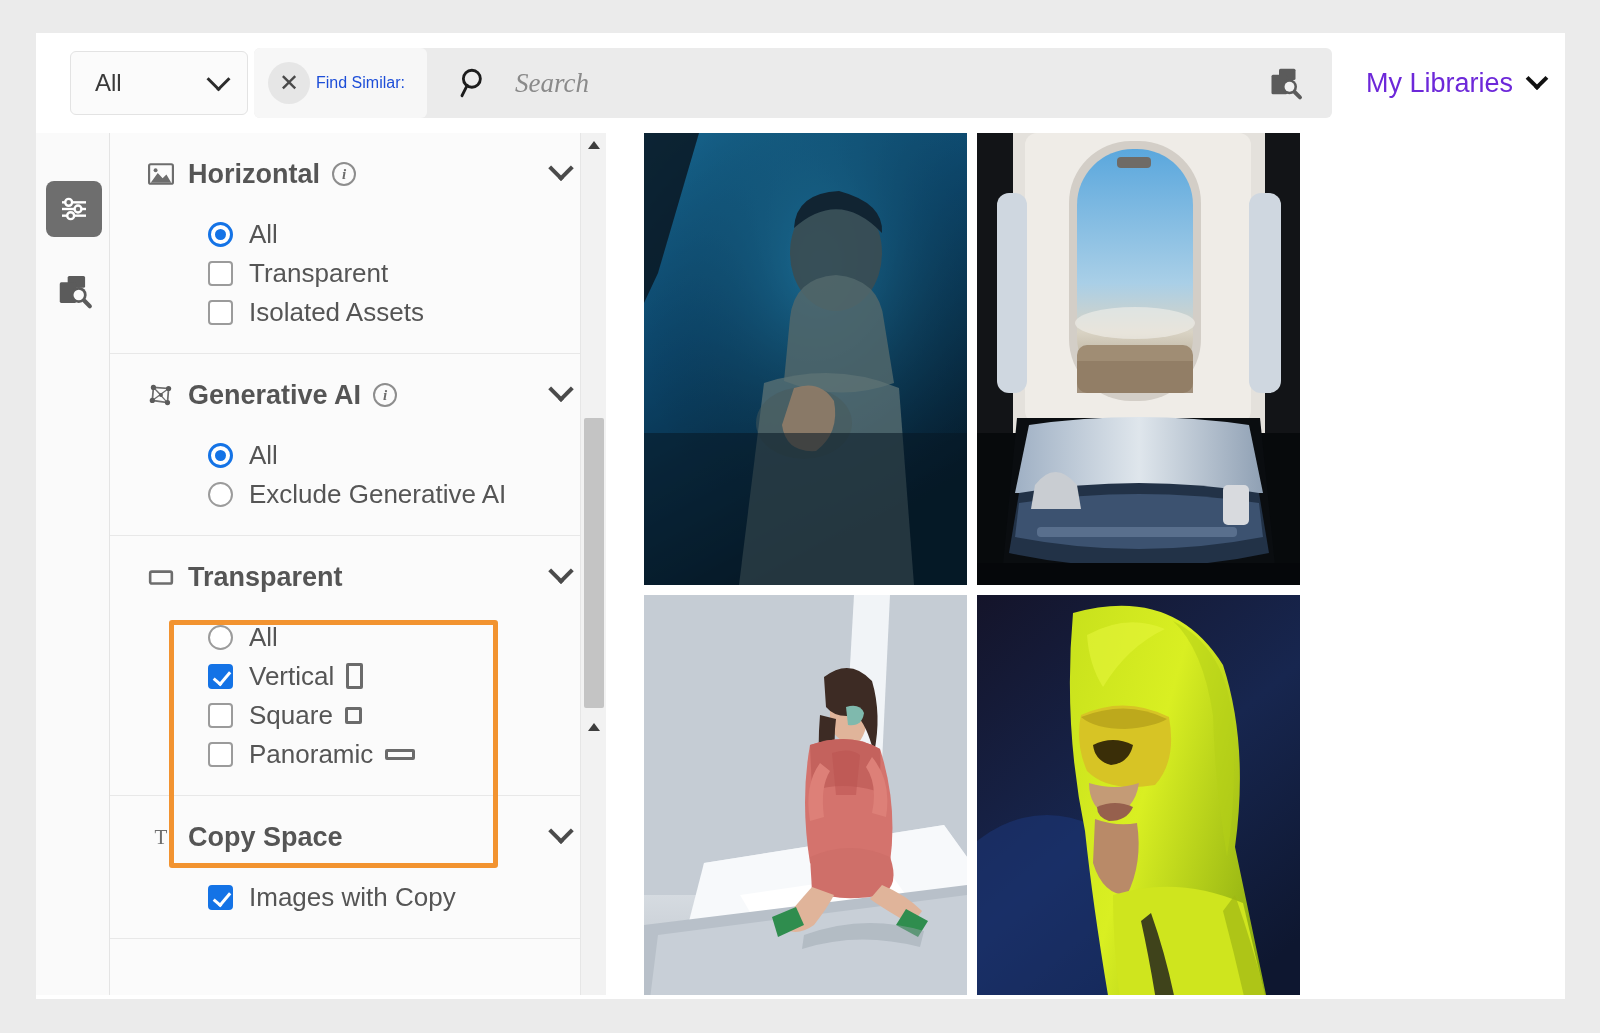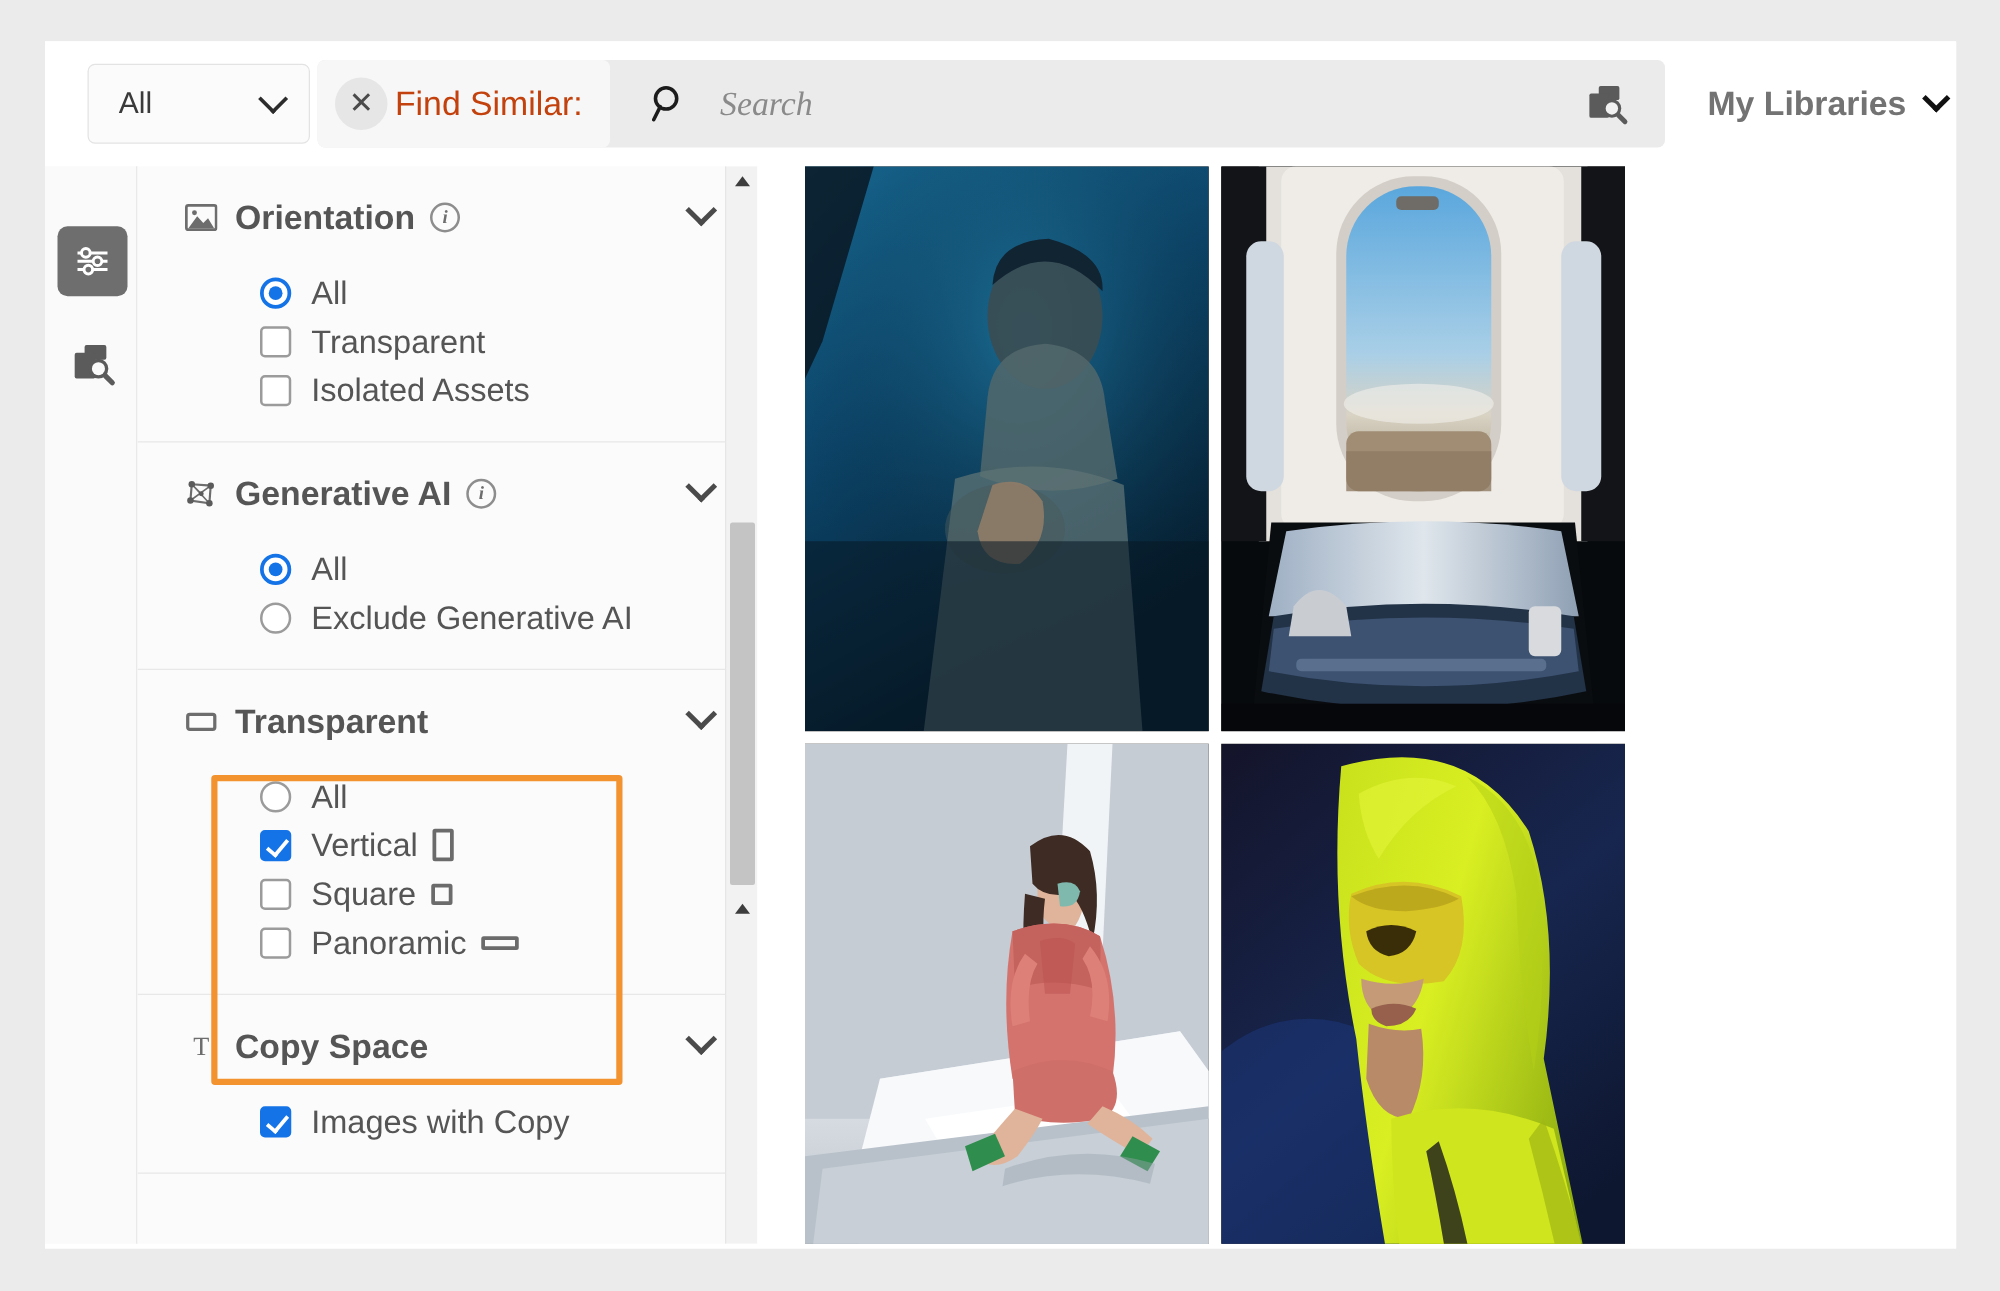--- a/index.html
+++ b/index.html
@@ -61,38 +61,38 @@
     cursor: pointer;
   }
   .chip-x {
     width: 42px; height: 42px; border-radius: 50%;
     background: #e6e6e6;
     display: flex; align-items: center; justify-content: center;
     margin-right: 6px;
     color: #4a4a4a; font-size: 24px; line-height: 1;
     cursor: pointer;
   }
-  .chip-label { font-size: 27px; color: #c2410c; }
+  .chip-label { font-size: 16px; color: #1d4ed8; }
   .srch-icon { margin-left: 30px; display: flex; align-items: center; }
   .srch-placeholder {
     margin-left: 24px; font-size: 27px; color: #8a8a8a;
     font-style: italic;
     font-family: "Liberation Serif", serif;
   }
   .cam-btn {
     position: absolute; right: 28px; top: 50%;
     transform: translateY(-50%);
     cursor: pointer; display: flex; align-items: center;
   }
   .mylib {
     margin-left: 34px;
     display: flex; align-items: center; gap: 16px;
     cursor: pointer;
   }
-  .mylib .t { font-size: 27px; font-weight: bold; color: #737373; text-align: right; }
+  .mylib .t { font-size: 27px; font-weight: normal; color: #6d28d9; text-align: right; }
   .chev-b {
     width: 16px; height: 16px;
     border-right: 4px solid #111;
     border-bottom: 4px solid #111;
     transform: rotate(45deg) translate(-3px,-3px);
   }
 
   
   .rail {
     position: absolute; left: 0; top: 100px;
@@ -312,21 +312,21 @@
 
     <div class="section">
       <div class="sec-head">
         <span class="sec-icon">
           <svg width="26" height="22" viewBox="0 0 24 20">
             <rect x="1" y="1" width="22" height="18" rx="1.5" fill="none" stroke="#6d6d6d" stroke-width="2"></rect>
             <circle cx="7" cy="6.5" r="1.8" fill="#6d6d6d"></circle>
             <path d="M2.5 18 L9 9 L13.5 14 L17 10.5 L21.5 18 Z" fill="#6d6d6d"></path>
           </svg>
         </span>
-        <span class="sec-title">Orientation</span>
+        <span class="sec-title">Horizontal</span>
         <span class="info-i">i</span>
         <span class="sec-chev"></span>
       </div>
       <div class="opts">
         <div class="opt">
           <span class="radio on"></span>
           <span class="opt-lbl">All</span>
         </div>
         <div class="opt">
           <span class="cbx"></span>

